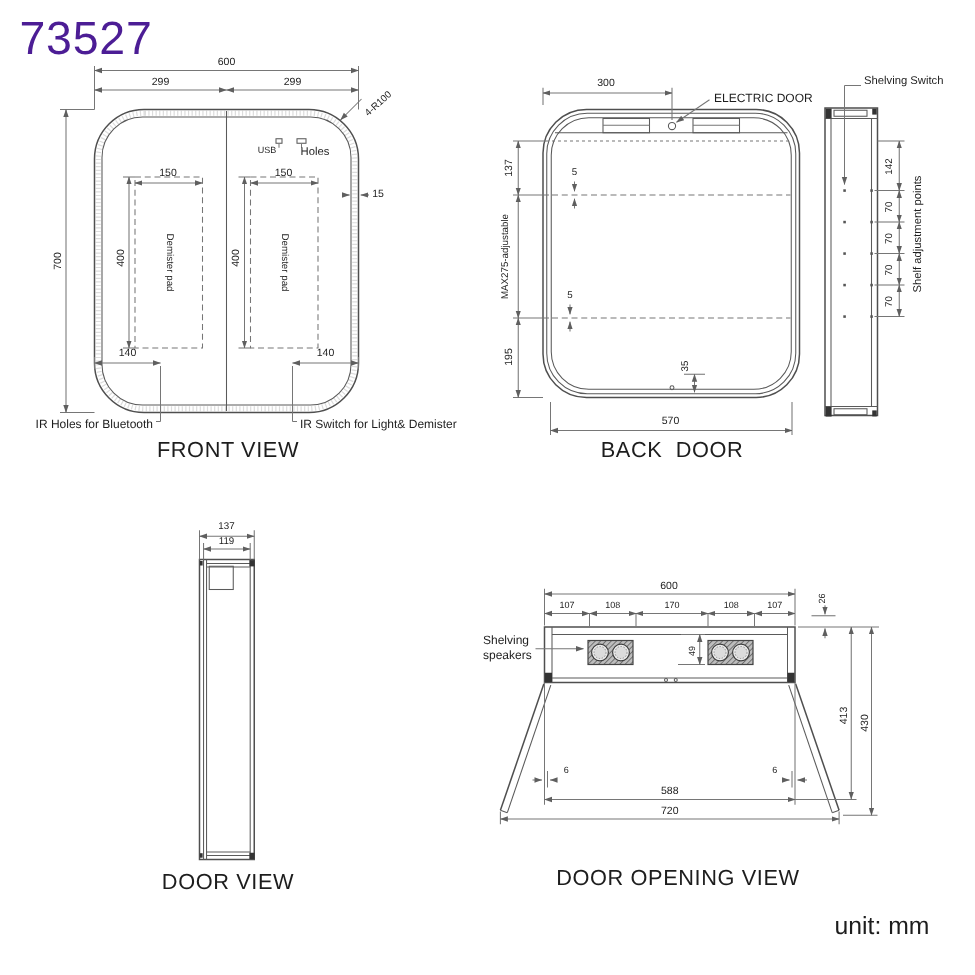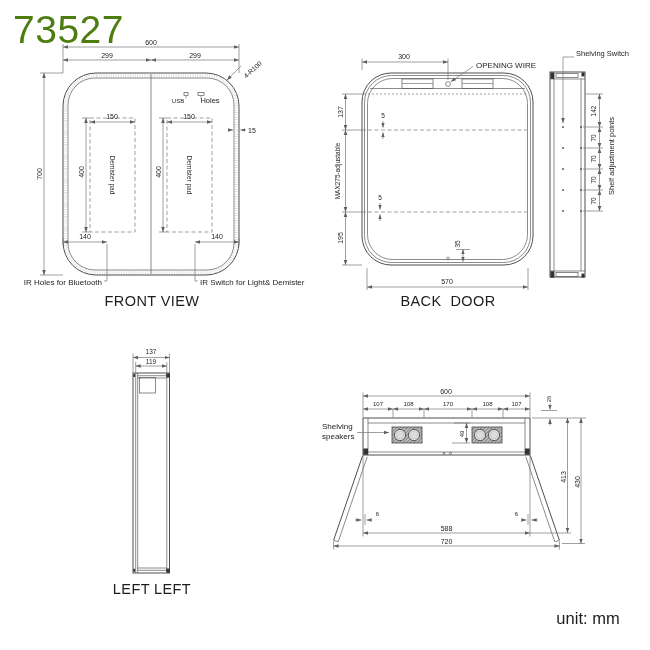--- a/index.html
+++ b/index.html
@@ -25,21 +25,21 @@
   .rcw{transform:translate(-50%,-50%) rotate(90deg);}
   .la{transform:translate(0,-50%);}
   .ra{transform:translate(-100%,-50%);}
   .f6 {font-size:6px;}
   .f65{font-size:6.5px;}
   .f75{font-size:7.5px;}
   .f8 {font-size:8px;}
   .f14{font-size:14.5px;letter-spacing:.4px;}
   .f16{font-size:16.5px;}
   .tl {position:absolute;font-size:8px;line-height:1.3;white-space:pre-line;color:#1d1d1d;}
-  .big{position:absolute;font-size:39px;color:#4d7c0f;letter-spacing:.5px;text-align:center;}
+  .big{position:absolute;font-size:31px;color:#4c1d95;letter-spacing:.5px;text-align:center;}
 </style>
 </head>
 <body>
 
 <div id="stage">
 
 <svg width="650" height="650" viewBox="0 0 650 650">
   <defs>
     <marker id="ar" viewBox="0 0 10 10" refX="9.5" refY="5" markerWidth="7.5" markerHeight="7.5" orient="auto-start-reverse">
       <path d="M0,1.6 L10,5 L0,8.4 Z" fill="#5f5f5f"></path>
@@ -301,54 +301,55 @@
 <div class="c r" style="left:158px;top:172px">400</div>
 <div class="c rcw f65" style="left:112px;top:175px">Demister pad</div>
 <div class="c rcw f65" style="left:189px;top:175px">Demister pad</div>
 <div class="c" style="left:85px;top:236px">140</div>
 <div class="c" style="left:217px;top:236px">140</div>
 <div class="c ra f8" style="left:102px;top:283px">IR Holes for Bluetooth</div>
 <div class="c la f8" style="left:200px;top:283px">IR Switch for Light&amp; Demister</div>
 <div class="c f14" style="left:152px;top:301px">FRONT VIEW</div>
 
 <div class="c" style="left:404px;top:56px">300</div>
-<div class="c la f8" style="left:476px;top:66px">OPENING WIRE</div>
+<div class="c la f8" style="left:476px;top:66px">ELECTRIC DOOR</div>
 <div class="c r" style="left:340px;top:112px">137</div>
 <div class="c r f65" style="left:338px;top:171px">MAX275-adjustable</div>
 <div class="c r" style="left:340px;top:238px">195</div>
 <div class="c f65" style="left:383px;top:116px">5</div>
 <div class="c f65" style="left:380px;top:198px">5</div>
 <div class="c r f65" style="left:458px;top:244px">35</div>
 <div class="c" style="left:447px;top:281px">570</div>
 <div class="c f14" style="left:448px;top:301px">BACK  DOOR</div>
 
 <div class="c la f75" style="left:576px;top:54px">Shelving Switch</div>
 <div class="c r f65" style="left:594px;top:110.5px">142</div>
 <div class="c r f65" style="left:594px;top:137.5px">70</div>
 <div class="c r f65" style="left:594px;top:158.5px">70</div>
 <div class="c r f65" style="left:594px;top:179.5px">70</div>
 <div class="c r f65" style="left:594px;top:200.5px">70</div>
 <div class="c r f75" style="left:612px;top:156px">Shelf adjustment points</div>
 
 <div class="c f65" style="left:151px;top:352px">137</div>
 <div class="c f65" style="left:151px;top:361.5px">119</div>
-<div class="c f14" style="left:152px;top:589px">LEFT LEFT</div>
+<div class="c f14" style="left:152px;top:589px">DOOR VIEW</div>
 
 <div class="c" style="left:446px;top:390.5px">600</div>
 <div class="c f6" style="left:378px;top:404px">107</div>
 <div class="c f6" style="left:408.5px;top:404px">108</div>
 <div class="c f6" style="left:448px;top:404px">170</div>
 <div class="c f6" style="left:487.5px;top:404px">108</div>
 <div class="c f6" style="left:516.5px;top:404px">107</div>
 <div class="c r f6" style="left:549px;top:399px">26</div>
 <div class="c r f6" style="left:461.5px;top:433.5px">49</div>
 <div class="tl" style="left:322px;top:422px">Shelving
 speakers</div>
 <div class="c r" style="left:562.5px;top:477px">413</div>
 <div class="c r" style="left:576.5px;top:482px">430</div>
 <div class="c f6" style="left:377.5px;top:514px">6</div>
 <div class="c f6" style="left:516.5px;top:514px">6</div>
 <div class="c" style="left:446.5px;top:527.5px">588</div>
 <div class="c" style="left:446.5px;top:540.5px">720</div>
+<div class="c f14" style="left:452px;top:586px">DOOR OPENING VIEW</div>
 
 <div class="c f16" style="left:588px;top:618px">unit: mm</div>
 
 </div>
 
 </body></html>

